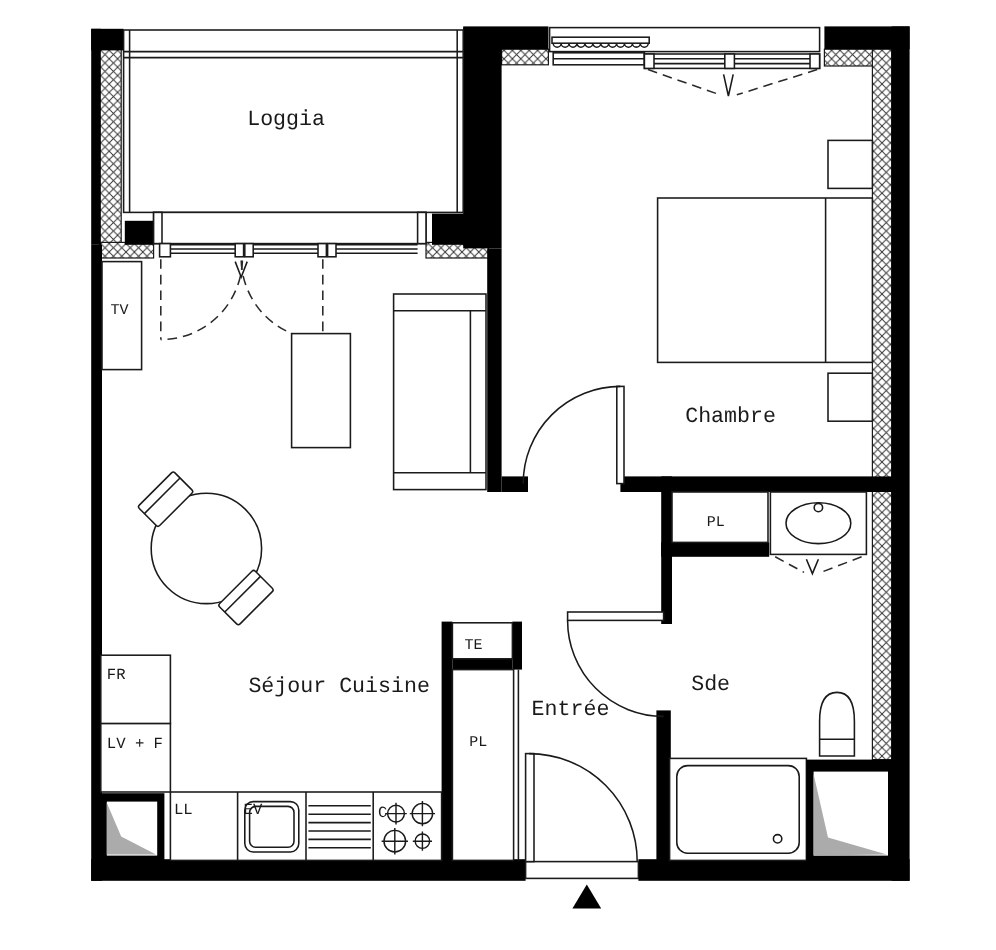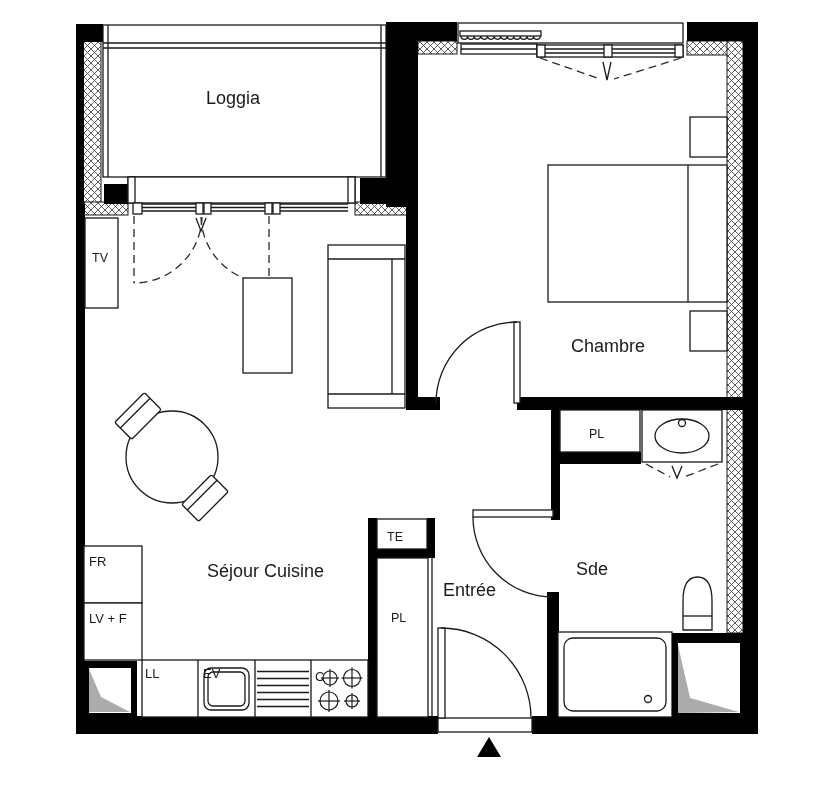--- a/index.html
+++ b/index.html
@@ -1,17 +1,17 @@
 <!DOCTYPE html>
 <html><head>
 <meta charset="utf-8">
 <style>
   html,body{margin:0;padding:0;background:#ffffff;}
   .page{width:830px;height:792px;background:#ffffff;position:relative;overflow:hidden;
-        font-family:Liberation Sans, sans-serif;}
+        font-family:Liberation Mono, monospace;}
   .wall{fill:#000000;stroke:none;}
   .thin{fill:none;stroke:#1a1a1a;stroke-width:1.3;}
   .thinf{fill:#ffffff;stroke:#1a1a1a;stroke-width:1.3;}
   .hatch{fill:url(#crosshatch);stroke:#1a1a1a;stroke-width:1;}
   .dash{fill:none;stroke:#2a2a2a;stroke-width:1.3;stroke-dasharray:8 5;}
   .room-label{font-size:18px;fill:#1a1a1a;}
   .fix-label{font-size:13px;fill:#1a1a1a;}
   .small-label{font-size:12.5px;fill:#1a1a1a;}
 </style>
 </head>

